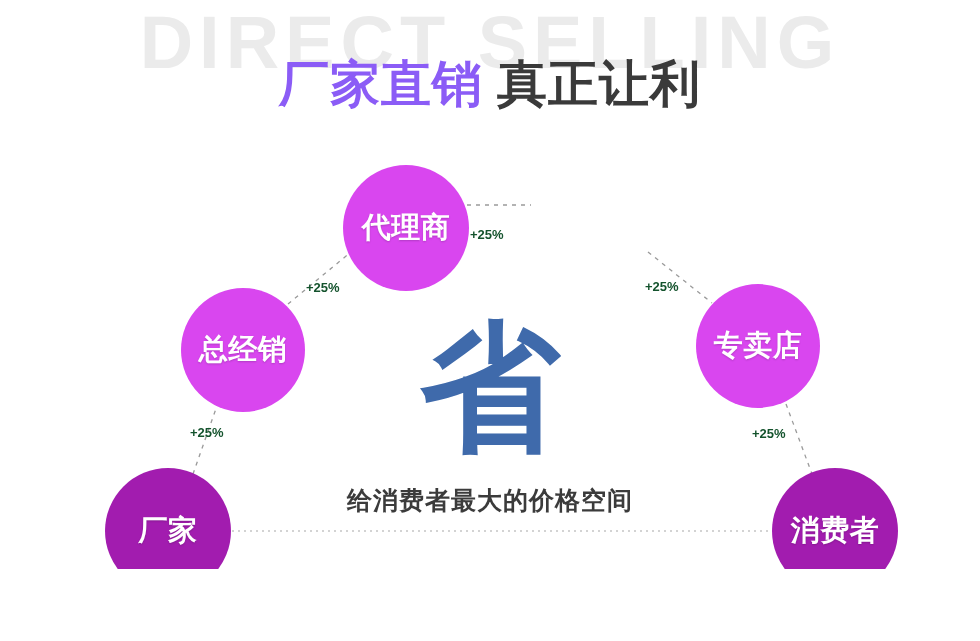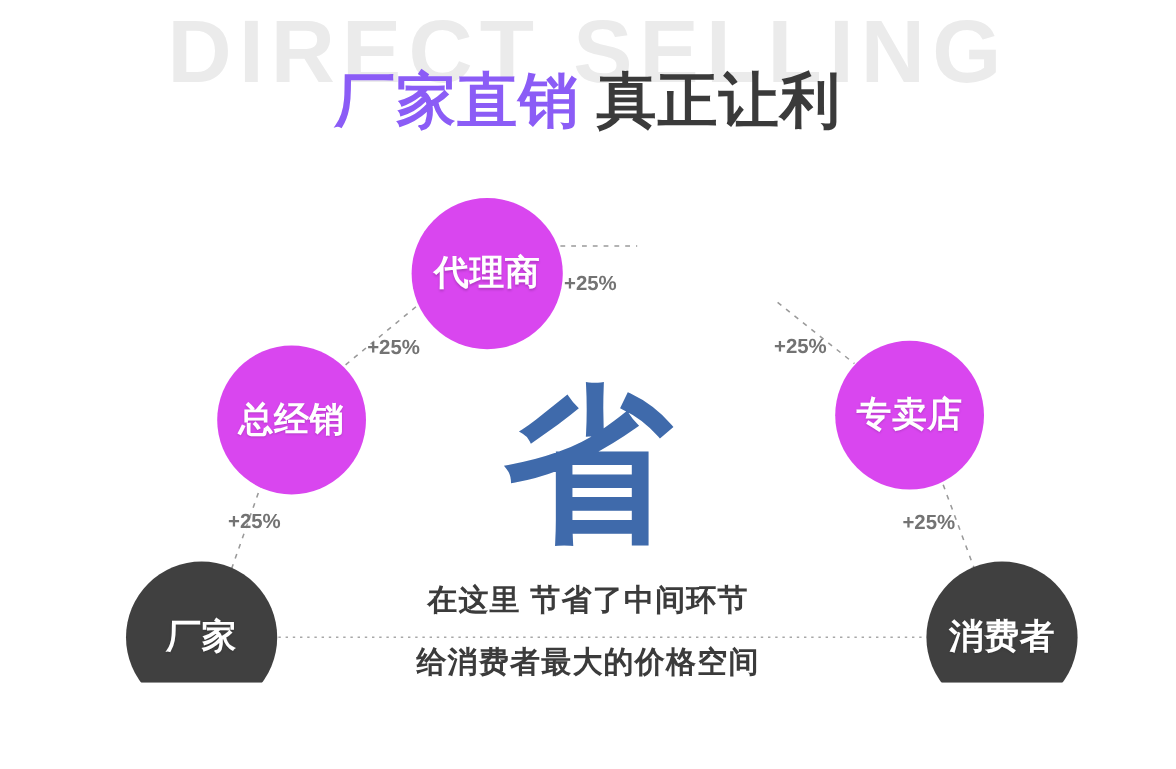--- a/index.html
+++ b/index.html
@@ -69,28 +69,28 @@
     align-items: center;
     justify-content: center;
     color: #ffffff;
     font-weight: bold;
     font-size: 29px;
     letter-spacing: 0.5px;
     white-space: nowrap;
     text-shadow: 0 1px 2px rgba(0,0,0,0.18);
   }
   .node.blue { background: #d946ef; }
-  .node.dark { background: #404040; }
+  .node.dark { background: #a21caf; }
 
   
   .pct {
     position: absolute;
-    font-size: 17px;
+    font-size: 13px;
     font-weight: bold;
-    color: #737373;
+    color: #14532d;
     white-space: nowrap;
     letter-spacing: 0px;
   }
 
   
   .center-glyph {
     position: absolute;
     left: 390px;
     top: 318px;
     width: 200px;
@@ -171,17 +171,16 @@
 
   <div class="pct" style="left:470px; top:227px;">+25%</div>
 
   <div class="pct" style="left:645px; top:279px;">+25%</div>
 
   <div class="pct" style="left:752px; top:426px;">+25%</div>
 
   <div class="center-glyph">省</div>
 
   <div class="center-lines">
-    <div class="cl first">在这里 节省了中间环节</div>
     <div class="cl">给消费者最大的价格空间</div>
   </div>
 
 </div>
 
 </body></html>

